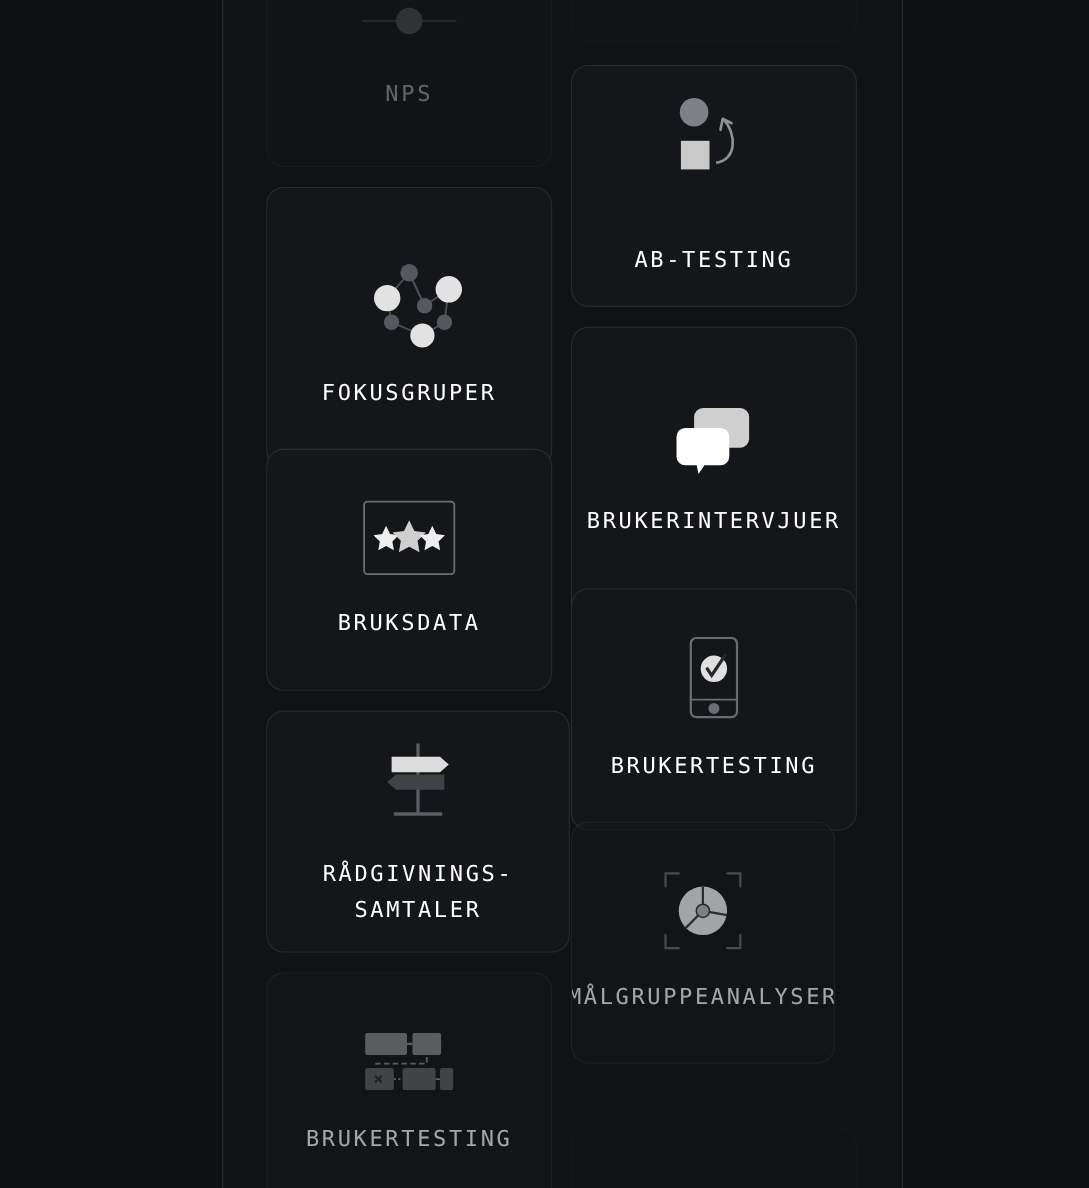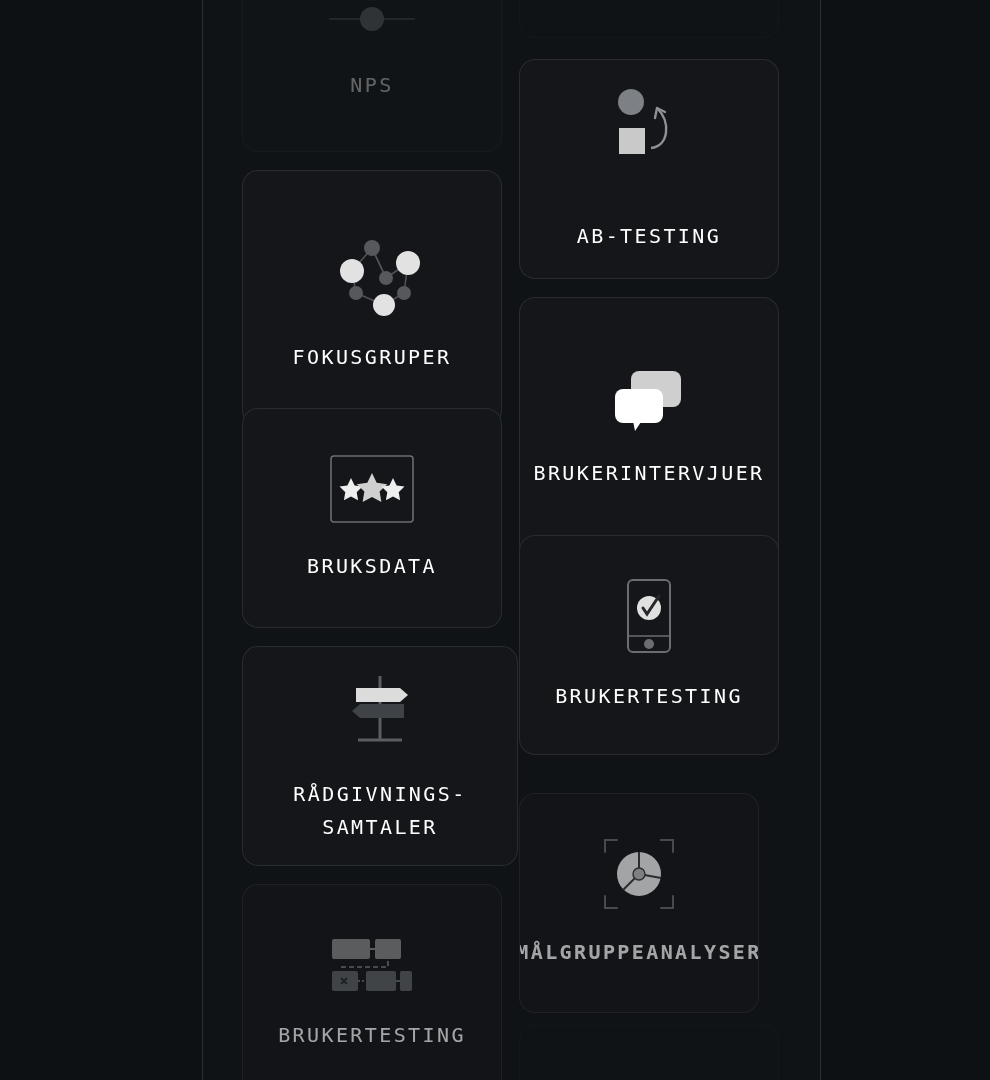--- a/index.html
+++ b/index.html
@@ -205,21 +205,21 @@
         <rect x="2" y="2" width="42" height="72" rx="5" fill="none" stroke="#6a6d71" stroke-width="2"></rect>
         <line x1="2" y1="58" x2="44" y2="58" stroke="#6a6d71" stroke-width="1.6"></line>
         <circle cx="23" cy="66" r="5" fill="#6a6d71"></circle>
         <circle cx="23" cy="30" r="12" fill="#e0e0e0"></circle>
         <path d="M17 30 L21 36 L33 18" fill="none" stroke="#26282c" stroke-width="3" stroke-linecap="round"></path>
       </svg>
     </div>
     <div class="card-label">BRUKERTESTING</div>
   </div>
 
-  <div class="card dim-2" style="left:519px; top:793px; width:240px; height:220px;font-weight:bold;">
+  <div class="card dim-2" style="left:519px; top:747px; width:240px; height:220px;">
     <div class="card-icon">
       <svg width="72" height="72" viewBox="0 0 72 72">
         <g fill="none" stroke="#6a6d71" stroke-width="2" stroke-linecap="round">
           <path d="M2 14 V2 H14"></path>
           <path d="M58 2 H70 V14"></path>
           <path d="M70 58 V70 H58"></path>
           <path d="M14 70 H2 V58"></path>
         </g>
         <circle cx="36" cy="36" r="22" fill="#fdfdfd"></circle>
         <g stroke="#3a3d41" stroke-width="2">

